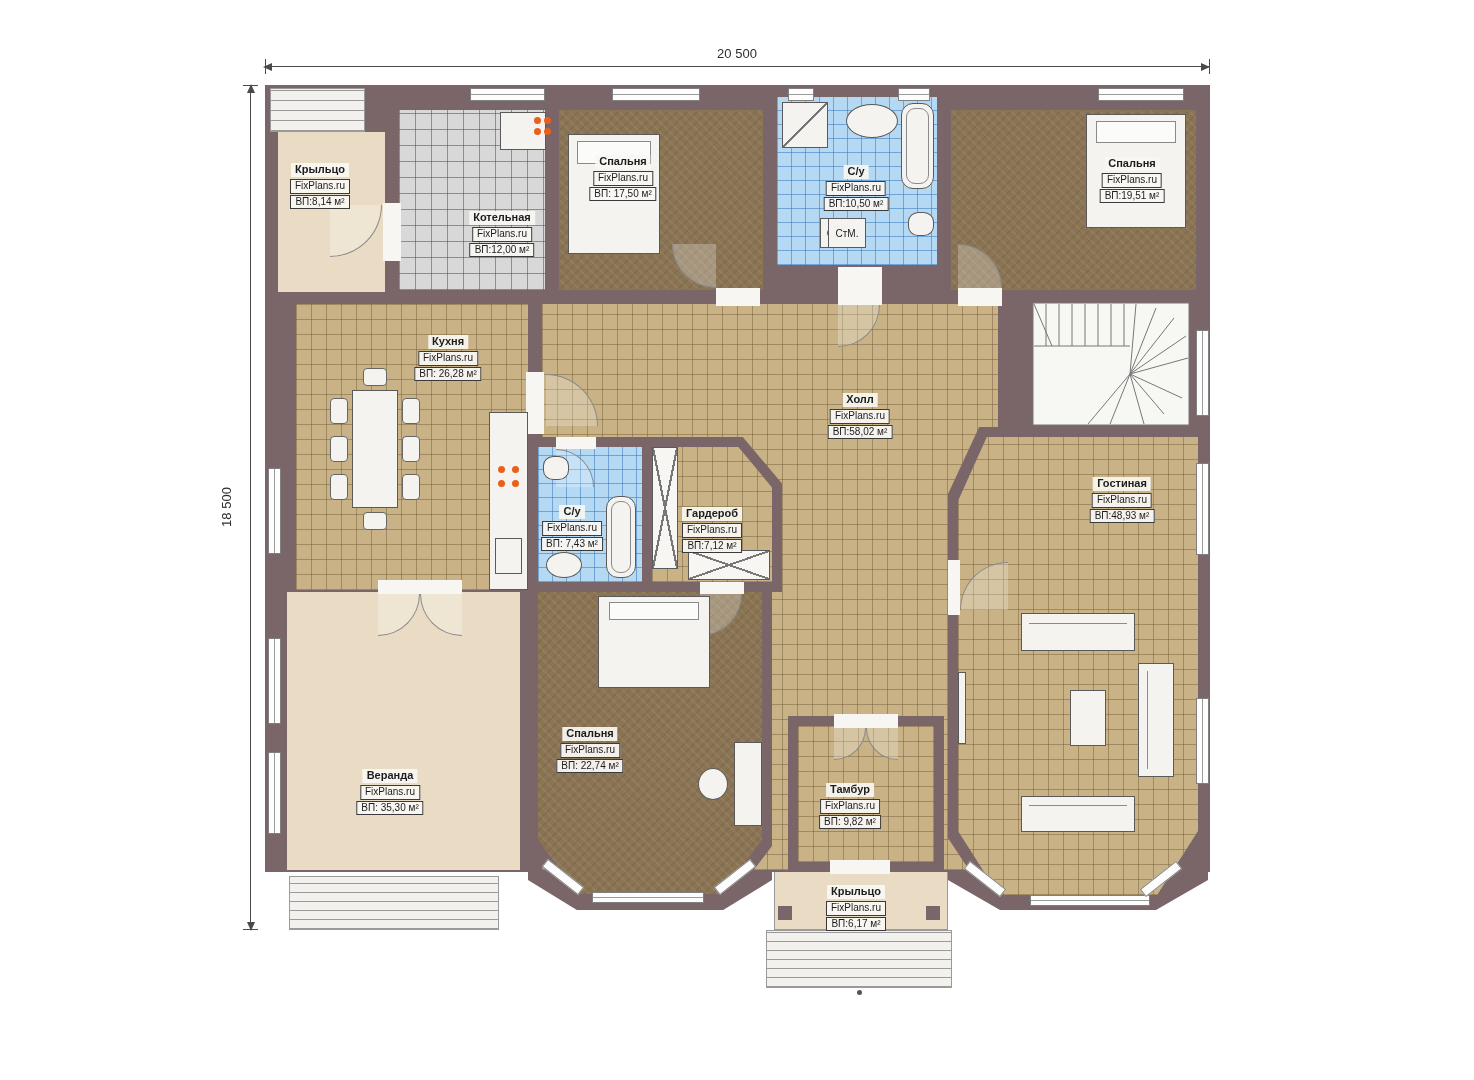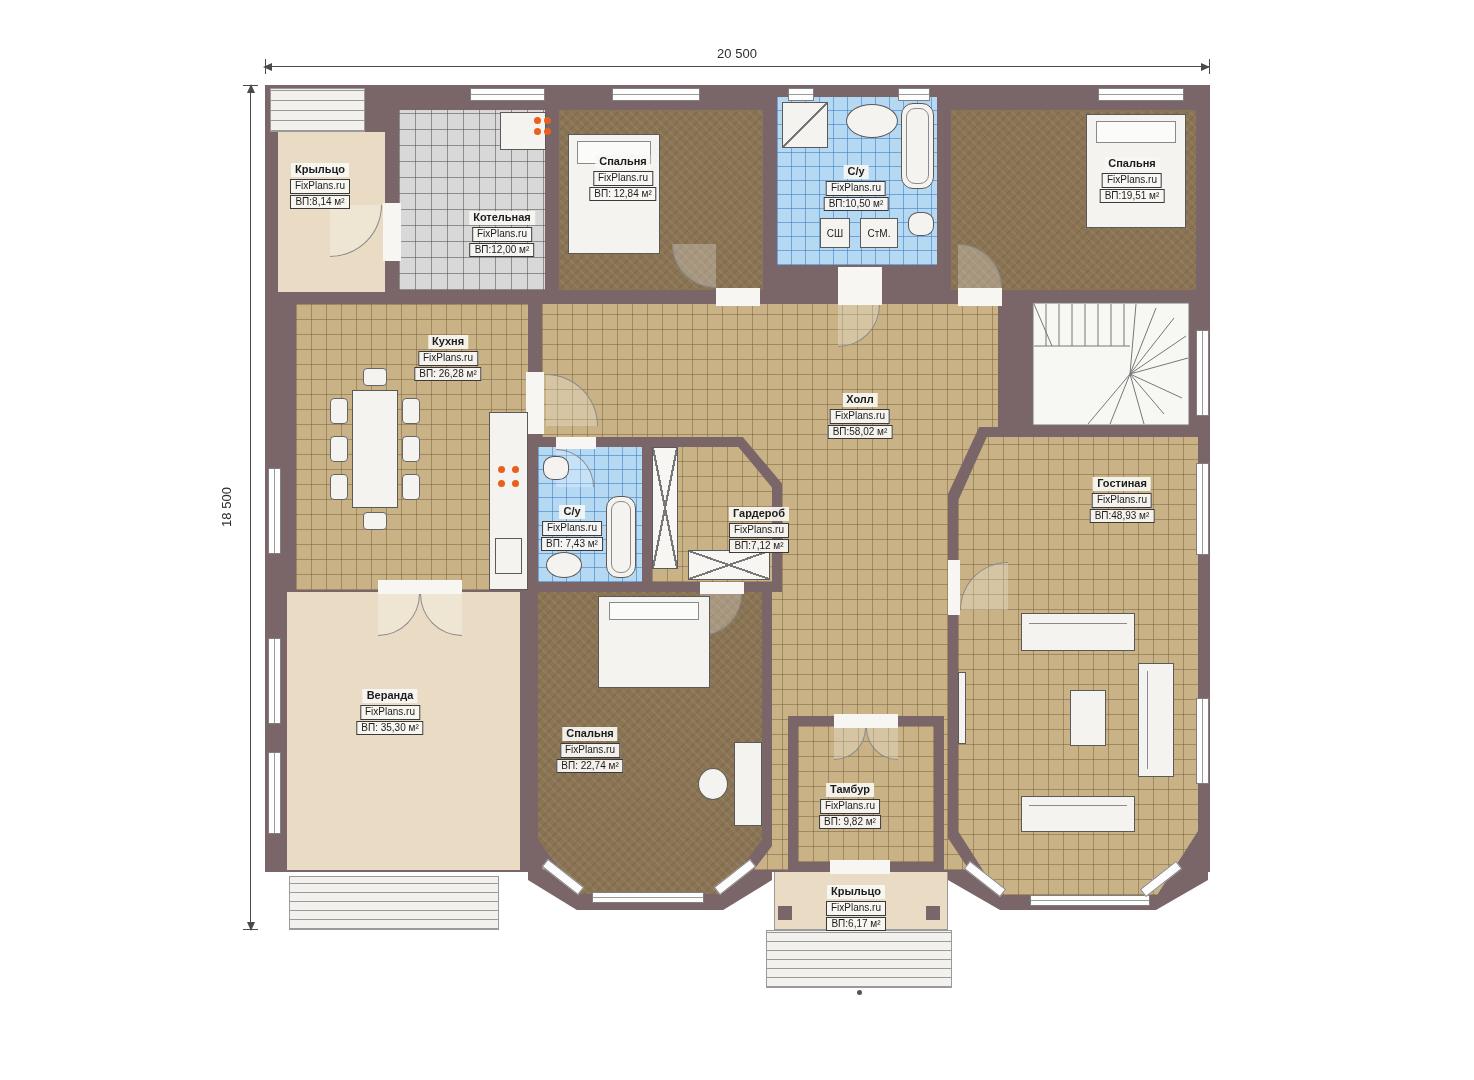--- a/index.html
+++ b/index.html
@@ -211,21 +211,21 @@
 
   <div class="abs furn" style="left:782px;top:102px;width:46px;height:46px;background-image:linear-gradient(to bottom right,transparent calc(50% - 1px),#777 calc(50% - 1px) calc(50% + 1px),transparent calc(50% + 1px));"></div>
   <div class="abs furn round" style="left:846px;top:104px;width:52px;height:34px;"></div>
   <div class="abs furn tubv" style="left:901px;top:103px;width:33px;height:86px;">
       <div class="tub-in"></div>
     </div>
   <div class="abs furn" style="left:908px;top:212px;width:26px;height:24px;border-radius:40%;"></div>
   <div class="applabel" style="left:780px;top:218px;width:30px;height:30px;">
       <span>СШ</span>
     </div>
-  <div class="applabel" style="left:820px;top:218px;width:38px;height:30px;">
+  <div class="applabel" style="left:788px;top:218px;width:38px;height:30px;">
       <span>СтМ.</span>
     </div>
 
   <div class="abs furn" style="left:1086px;top:114px;width:100px;height:114px;">
       <div class="pillow"></div>
     </div>
 
   <div class="abs furn" style="left:352px;top:390px;width:46px;height:118px;"></div>
   <div class="abs chair" style="left:330px;top:398px;width:18px;height:26px;"></div>
   <div class="abs chair" style="left:330px;top:436px;width:18px;height:26px;"></div>
@@ -275,21 +275,21 @@
     <span class="rl-box">ВП:8,14 м²</span>
   </div>
   <div class="rlabel" style="left:502px;top:206px;">
     <span class="rl-name">Котельная</span>
     <span class="rl-box">FixPlans.ru</span>
     <span class="rl-box">ВП:12,00 м²</span>
   </div>
   <div class="rlabel" style="left:623px;top:150px;">
     <span class="rl-name">Спальня</span>
     <span class="rl-box">FixPlans.ru</span>
-    <span class="rl-box">ВП: 12,84 м²</span>
+    <span class="rl-box">ВП: 17,50 м²</span>
   </div>
   <div class="rlabel" style="left:856px;top:160px;">
     <span class="rl-name">С/у</span>
     <span class="rl-box">FixPlans.ru</span>
     <span class="rl-box">ВП:10,50 м²</span>
   </div>
   <div class="rlabel" style="left:1132px;top:152px;">
     <span class="rl-name">Спальня</span>
     <span class="rl-box">FixPlans.ru</span>
     <span class="rl-box">ВП:19,51 м²</span>
@@ -307,26 +307,26 @@
   <div class="rlabel" style="left:1122px;top:472px;">
     <span class="rl-name">Гостиная</span>
     <span class="rl-box">FixPlans.ru</span>
     <span class="rl-box">ВП:48,93 м²</span>
   </div>
   <div class="rlabel" style="left:572px;top:500px;">
     <span class="rl-name">С/у</span>
     <span class="rl-box">FixPlans.ru</span>
     <span class="rl-box">ВП: 7,43 м²</span>
   </div>
-  <div class="rlabel" style="left:712px;top:502px;margin-left:47px;">
+  <div class="rlabel" style="left:712px;top:502px;">
     <span class="rl-name">Гардероб</span>
     <span class="rl-box">FixPlans.ru</span>
     <span class="rl-box">ВП:7,12 м²</span>
   </div>
-  <div class="rlabel" style="left:390px;top:684px;">
+  <div class="rlabel" style="left:390px;top:764px;">
     <span class="rl-name">Веранда</span>
     <span class="rl-box">FixPlans.ru</span>
     <span class="rl-box">ВП: 35,30 м²</span>
   </div>
   <div class="rlabel" style="left:590px;top:722px;">
     <span class="rl-name">Спальня</span>
     <span class="rl-box">FixPlans.ru</span>
     <span class="rl-box">ВП: 22,74 м²</span>
   </div>
   <div class="rlabel" style="left:850px;top:778px;">

